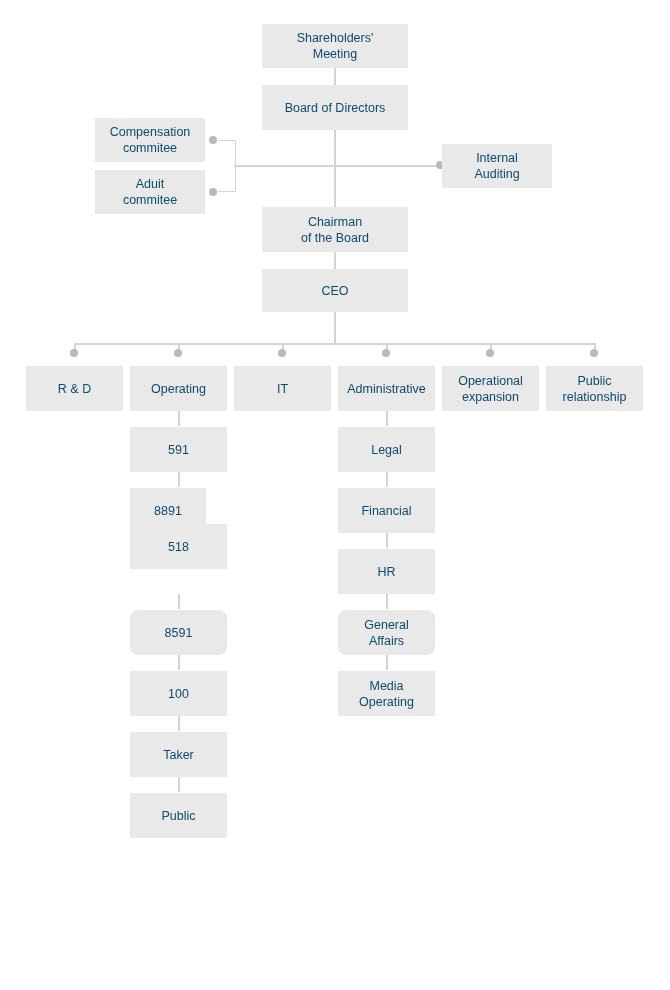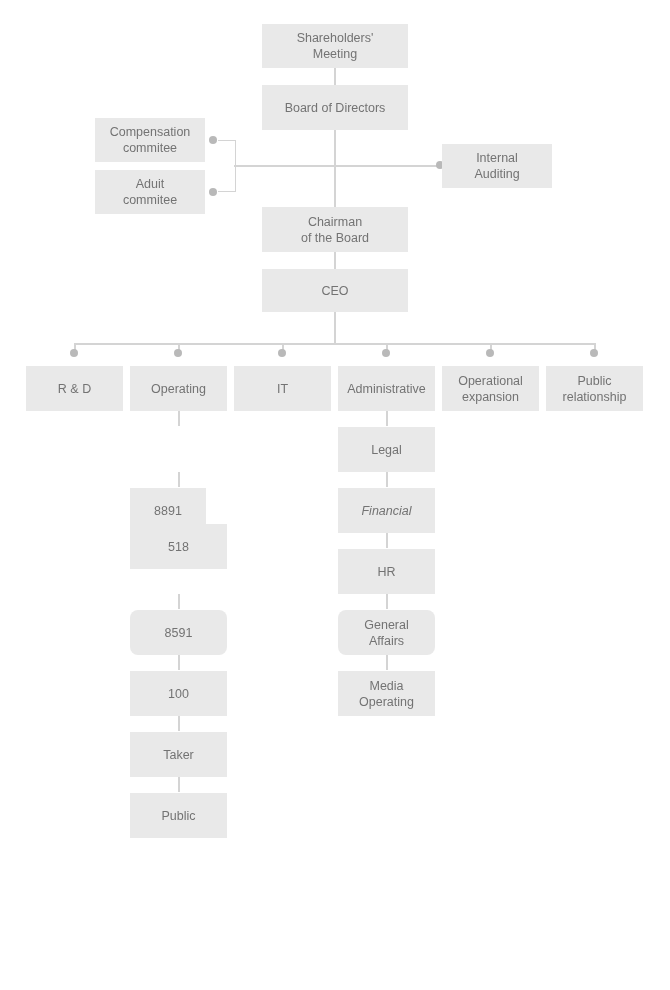--- a/index.html
+++ b/index.html
@@ -24,21 +24,21 @@
   }
   .node {
     position: absolute;
     background: #e9e9e9;
     display: flex;
     align-items: center;
     justify-content: center;
     text-align: center;
     font-size: 12.5px;
     line-height: 16px;
-    color: #737373;
+    color: #0c4a6e;
     box-sizing: border-box;
     padding: 2px 4px;
     white-space: pre-line;
   }
   .conn {
     position: absolute;
     background: #d4d4d4;
   }
   .conn.v { width: 1.5px; }
   .conn.h { height: 1.5px; }
@@ -128,28 +128,29 @@
 
   <div class="node" style="left:26px; top:366px; width:97px; height:45px;">R &amp; D</div>
   <div class="node" style="left:130px; top:366px; width:97px; height:45px;">Operating</div>
   <div class="node" style="left:234px; top:366px; width:97px; height:45px;">IT</div>
   <div class="node" style="left:338px; top:366px; width:97px; height:45px;">Administrative</div>
   <div class="node" style="left:442px; top:366px; width:97px; height:45px;">Operational
 expansion</div>
   <div class="node" style="left:546px; top:366px; width:97px; height:45px;">Public
 relationship</div>
 
+  <div class="node" style="left:130px; top:427px; width:97px; height:45px;">591</div>
   <div class="node" style="left:130px; top:488px; width:76px; height:45px;">8891</div>
   <div class="node" style="left:130px; top:524px; width:97px; height:45px;">518</div>
   <div class="node" style="left:130px; top:610px; width:97px; height:45px;border-radius:8px;">8591</div>
   <div class="node" style="left:130px; top:671px; width:97px; height:45px;">100</div>
   <div class="node" style="left:130px; top:732px; width:97px; height:45px;">Taker</div>
   <div class="node" style="left:130px; top:793px; width:97px; height:45px;">Public</div>
 
   <div class="node" style="left:338px; top:427px; width:97px; height:45px;">Legal</div>
-  <div class="node" style="left:338px; top:488px; width:97px; height:45px;font-style:italic;">Financial</div>
+  <div class="node" style="left:338px; top:488px; width:97px; height:45px;">Financial</div>
   <div class="node" style="left:338px; top:549px; width:97px; height:45px;">HR</div>
   <div class="node" style="left:338px; top:610px; width:97px; height:45px;border-radius:8px;">General
 Affairs</div>
   <div class="node" style="left:338px; top:671px; width:97px; height:45px;">Media
 Operating</div>
 
 </div>
 
 </body></html>

